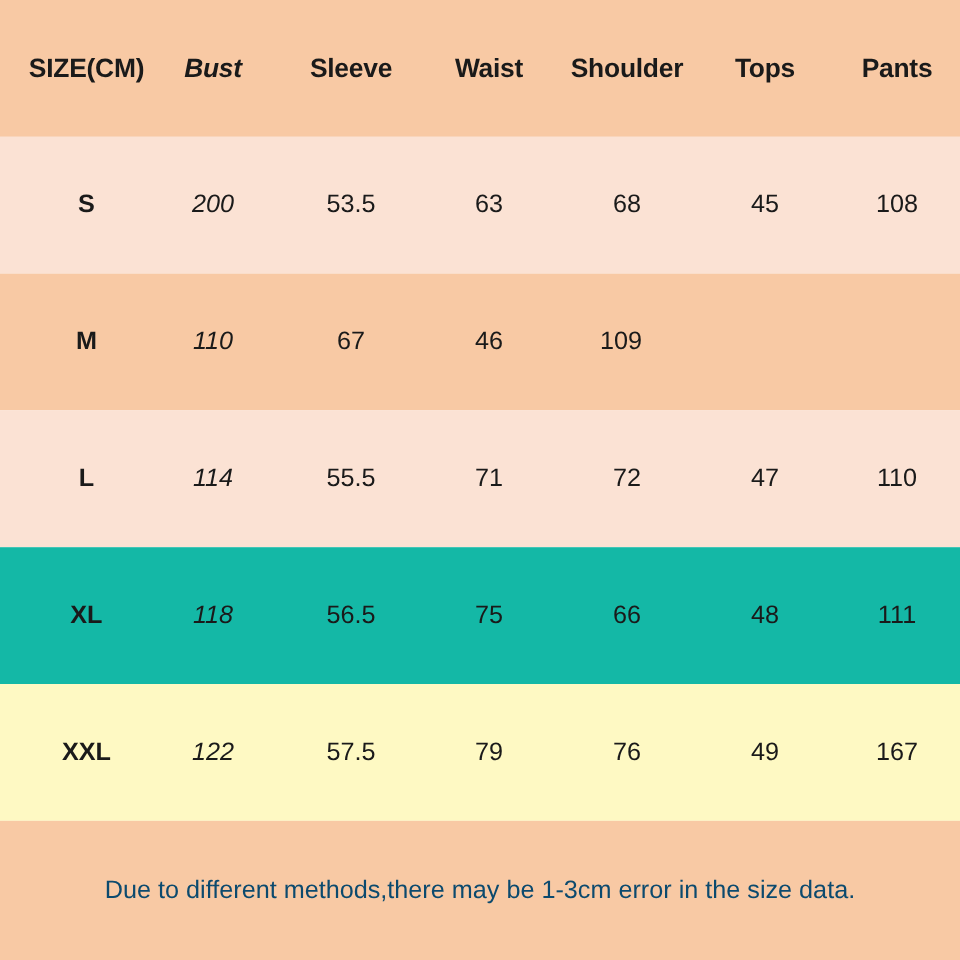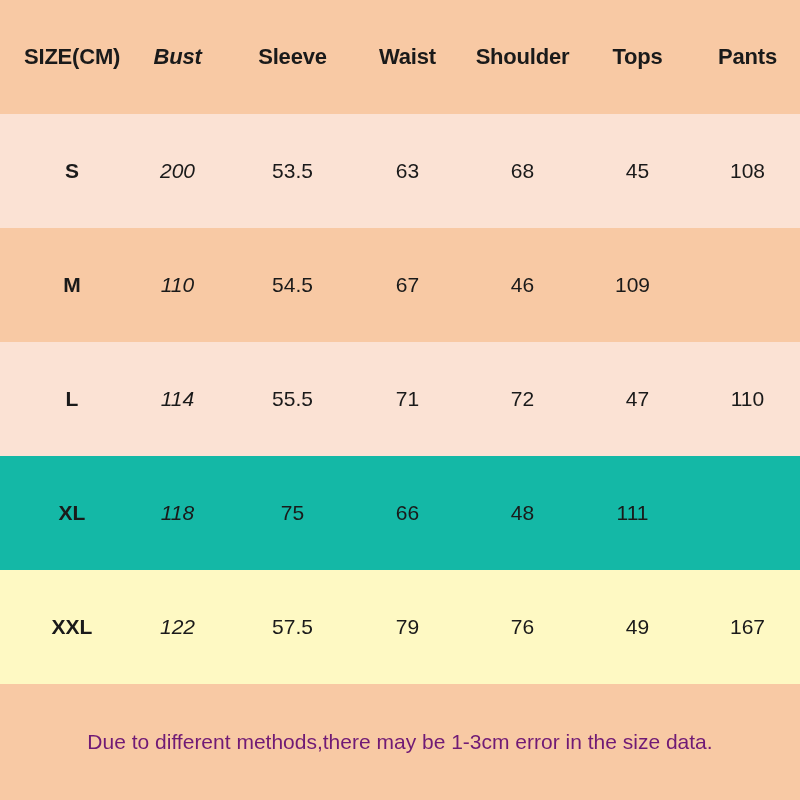--- a/index.html
+++ b/index.html
@@ -72,21 +72,21 @@
 
   .footer-note {
     display: flex;
     align-items: center;
     justify-content: center;
     width: 800px;
     height: 116px;
     box-sizing: border-box;
     font-size: 21px;
     font-weight: normal;
-    color: #701a75;
+    color: #0c4a6e;
     text-align: center;
     white-space: nowrap;
   }
 </style>
 </head>
 <body>
 
 <div id="size-chart">
 
   <div class="chart-row header-row" style="background-color: rgb(248, 201, 164);">
@@ -105,39 +105,39 @@
     <div class="cell col-2">53.5</div>
     <div class="cell col-3">63</div>
     <div class="cell col-4">68</div>
     <div class="cell col-5">45</div>
     <div class="cell col-6">108</div>
   </div>
 
   <div class="chart-row data-row" style="background-color: rgb(248, 201, 164);">
     <div class="cell col-0 size-label">M</div>
     <div class="cell col-1">110</div>
-    <div class="cell col-2">54.5</div>
     <div class="cell col-3">67</div>
     <div class="cell col-5">46</div>
     <div class="cell col-6">109</div>
   </div>
 
   <div class="chart-row data-row" style="background-color: rgb(251, 226, 212);">
     <div class="cell col-0 size-label">L</div>
     <div class="cell col-1">114</div>
     <div class="cell col-2">55.5</div>
     <div class="cell col-3">71</div>
     <div class="cell col-4">72</div>
     <div class="cell col-5">47</div>
     <div class="cell col-6">110</div>
   </div>
 
   <div class="chart-row data-row" style="background-color: #14b8a6;">
     <div class="cell col-0 size-label">XL</div>
     <div class="cell col-1">118</div>
+    <div class="cell col-2">56.5</div>
     <div class="cell col-3">75</div>
     <div class="cell col-4">66</div>
     <div class="cell col-5">48</div>
     <div class="cell col-6">111</div>
   </div>
 
   <div class="chart-row data-row" style="background-color: #fef9c3;">
     <div class="cell col-0 size-label">XXL</div>
     <div class="cell col-1">122</div>
     <div class="cell col-2">57.5</div>

